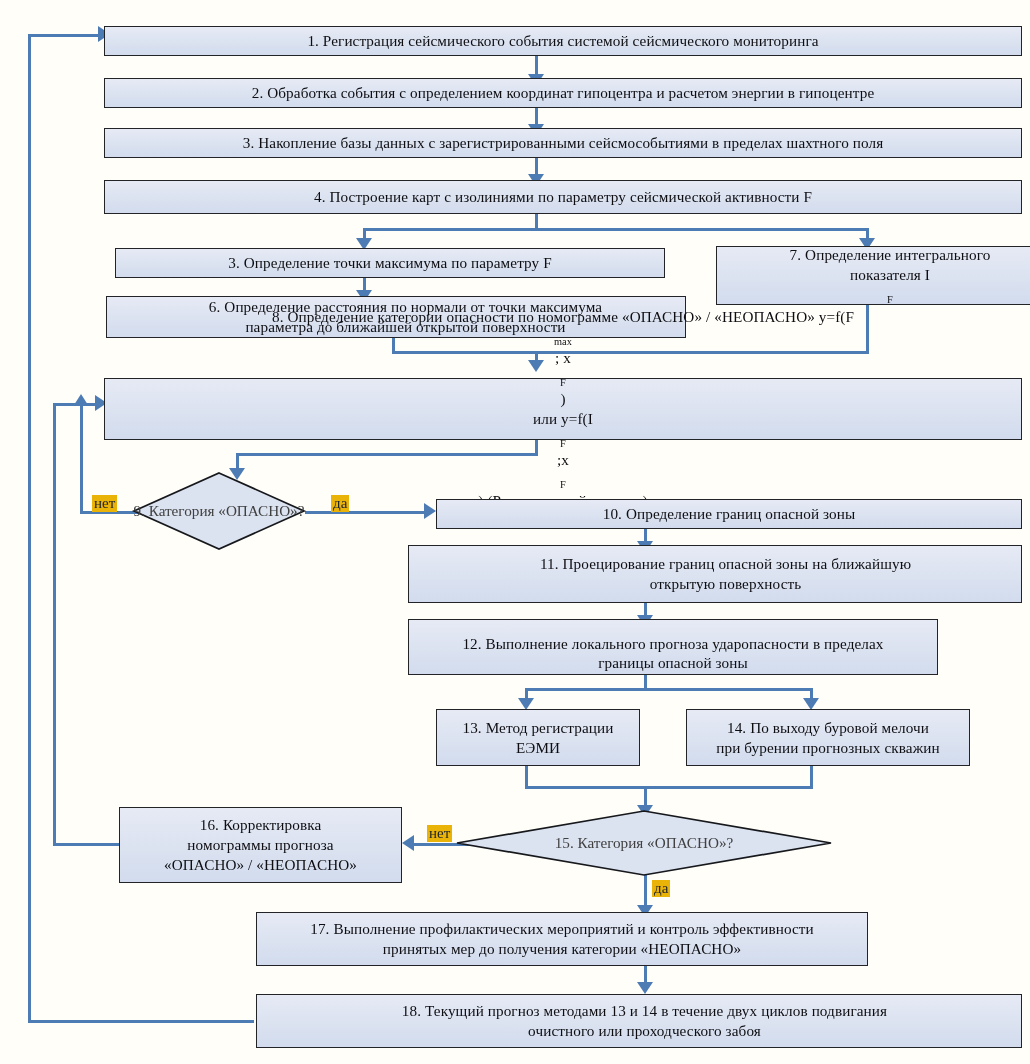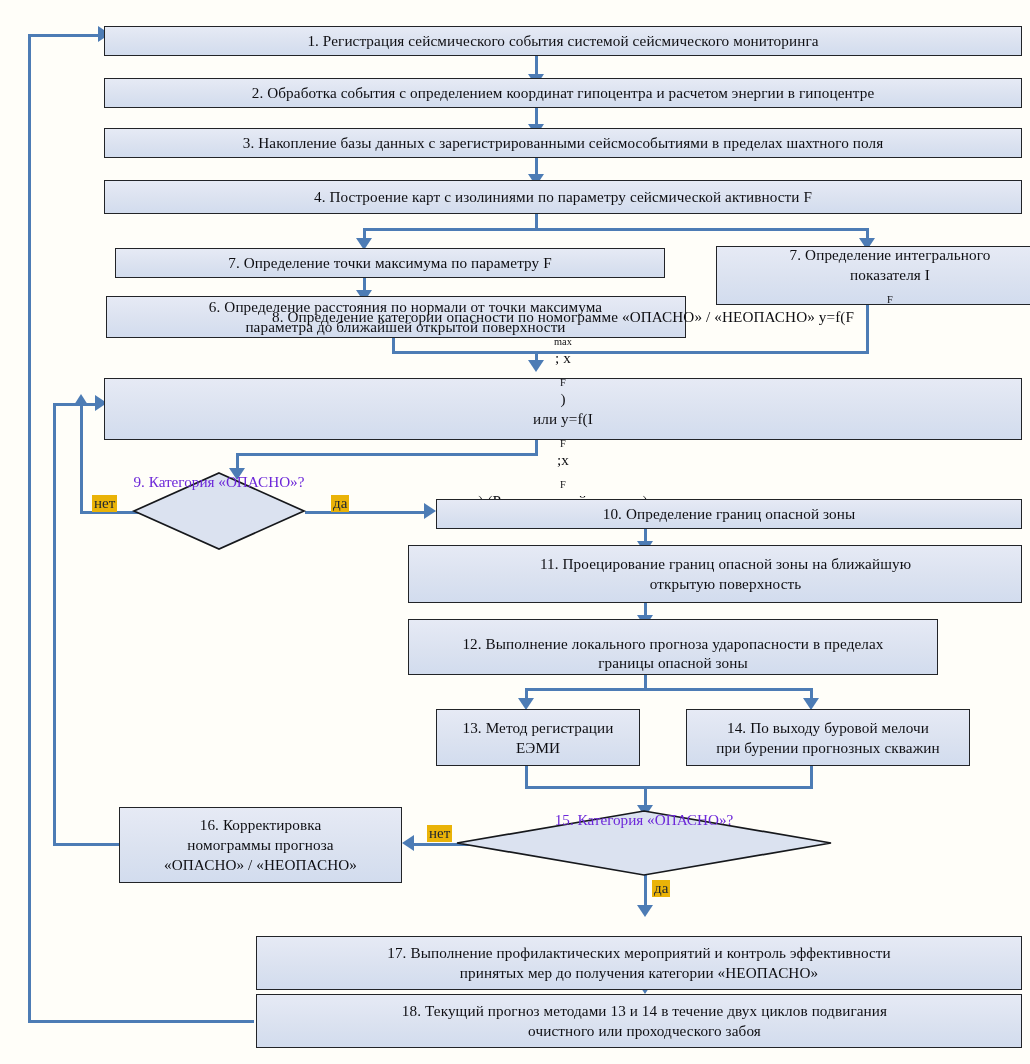--- a/index.html
+++ b/index.html
@@ -20,22 +20,22 @@
     padding:1px 5px;
   }
   .box span{display:block;width:100%;}
   sub{font-size:.68em;vertical-align:-0.28em;}
 
   
   .dia{position:absolute;}
   .dia svg{position:absolute;left:0;top:0;overflow:visible;}
   .dia .dlabel{
     position:absolute;left:0;top:0;width:100%;height:100%;
-    display:flex;align-items:flex-start;justify-content:center;
-    text-align:center;font-size:15.2px;line-height:1.28;color:#6d28d9;
+    display:flex;align-items:center;justify-content:center;
+    text-align:center;font-size:15.2px;line-height:1.28;color:#404040;
     pointer-events:none;
   }
 
   
   .ln{position:absolute;background:#4d7cb5;}
   .lnv{width:3px;}
   .lnh{height:3px;}
   .arw{position:absolute;width:0;height:0;}
   .arw-d{border-left:8px solid transparent;border-right:8px solid transparent;border-top:12px solid #4d7cb5;}
   .arw-r{border-top:8px solid transparent;border-bottom:8px solid transparent;border-left:12px solid #4d7cb5;}
@@ -142,21 +142,21 @@
 
   <div class="box" style="left:104px;top:128px;width:918px;height:30px;">
     <span>3. Накопление базы данных с зарегистрированными сейсмособытиями в пределах шахтного поля</span>
   </div>
 
   <div class="box" style="left:104px;top:180px;width:918px;height:34px;">
     <span>4. Построение карт с изолиниями по параметру сейсмической активности F</span>
   </div>
 
   <div class="box" style="left:115px;top:248px;width:550px;height:30px;">
-    <span>7. Определение точки максимума по параметру F</span>
+    <span>3. Определение точки максимума по параметру F</span>
   </div>
 
   <div class="box" style="left:106px;top:296px;width:580px;height:42px;padding-left:24px;">
     <span>
       <span>6. Определение расстояния по нормали от точки максимума</span>
       <span>параметра до ближайшей открытой поверхности</span>
     </span>
   </div>
 
   <div class="box" style="left:716px;top:246px;width:348px;height:59px;">
@@ -227,21 +227,21 @@
   </div>
 
   <div class="box" style="left:119px;top:807px;width:283px;height:76px;">
     <span>
       <span>16. Корректировка</span>
       <span>номограммы прогноза</span>
       <span>«ОПАСНО» / «НЕОПАСНО»</span>
     </span>
   </div>
 
-  <div class="box" style="left:256px;top:912px;width:766px;height:54px;margin-top:24px;">
+  <div class="box" style="left:256px;top:912px;width:612px;height:54px;">
     <span>
       <span>17. Выполнение профилактических мероприятий и контроль эффективности</span>
       <span>принятых мер до получения категории «НЕОПАСНО»</span>
     </span>
   </div>
 
   <div class="box" style="left:256px;top:994px;width:766px;height:54px;padding-left:16px;">
     <span>
       <span>18. Текущий прогноз методами 13 и 14 в течение двух циклов подвигания</span>
       <span>очистного или проходческого забоя</span>

